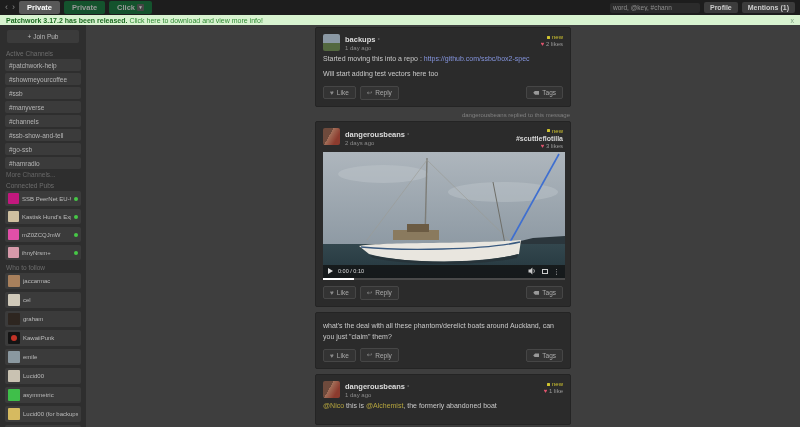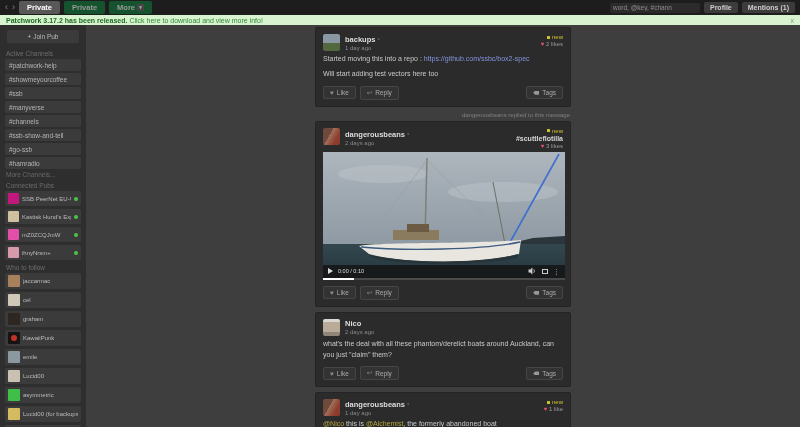--- a/index.html
+++ b/index.html
@@ -81,21 +81,21 @@
 </style>
 </head>
 <body>
 
 <div class="topbar">
   <span class="nav-arrow">‹</span>
   <span class="nav-arrow">›</span>
   <div class="tab active">Private</div>
   <div class="tab">Private</div>
   <div class="tab">
-    <span>More</span>
+    <span>Click</span>
     <span class="more-caret">▾</span>
   </div>
   <div class="tb-spacer"></div>
   <input class="search" placeholder="word, @key, #chann" style="">
   <div class="tb-btn">Profile</div>
   <div class="tb-btn">Mentions (1)</div>
 </div>
 
 <div class="notif">
   <span class="bold">Patchwork 3.17.2 has been released.</span>
@@ -294,27 +294,20 @@
               <span>Reply</span>
             </div>
           <div class="act-btn tags-btn">
               <span class="tag-ic"></span>
               <span>Tags</span>
             </div>
         </div>
       </div>
 
       <div class="card">
-        <div class="post-head">
-          <div class="av16 av-nico"></div>
-          <div class="head-col">
-            <div class="ph-name"><span>Nico</span></div>
-            <div class="ph-time">2 days ago</div>
-          </div>
-        </div>
         <div class="post-body">
           <p>what's the deal with all these phantom/derelict boats around Auckland, can you just "claim" them?</p>
         </div>
         <div class="post-actions">
           <div class="act-btn">
               <span class="act-ic">♥</span>
               <span>Like</span>
             </div>
           <div class="act-btn">
               <span class="act-ic">↩</span>

